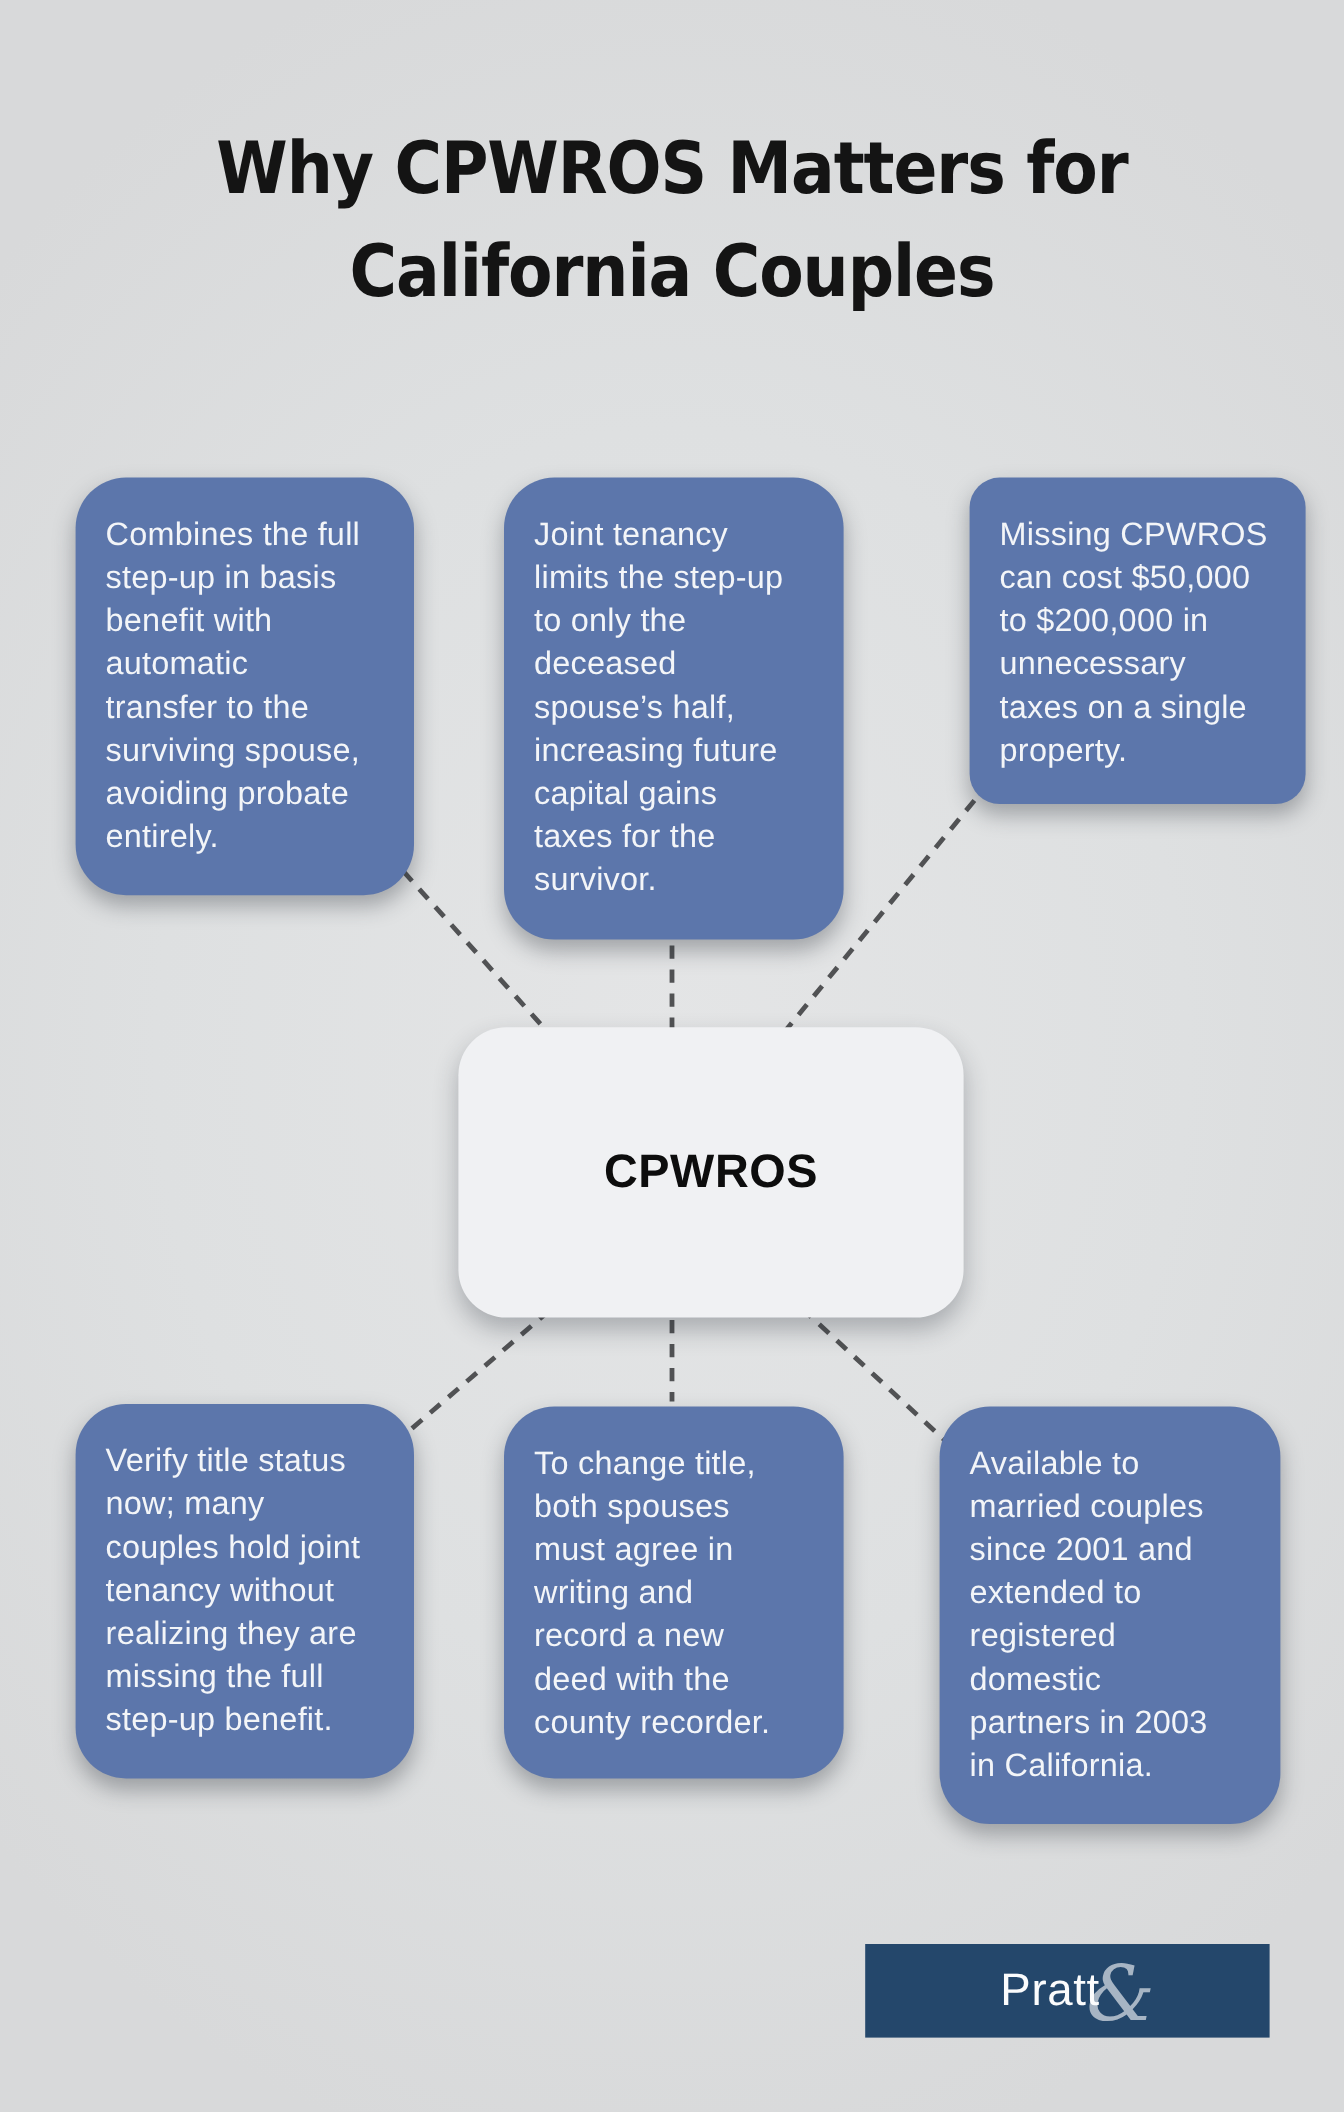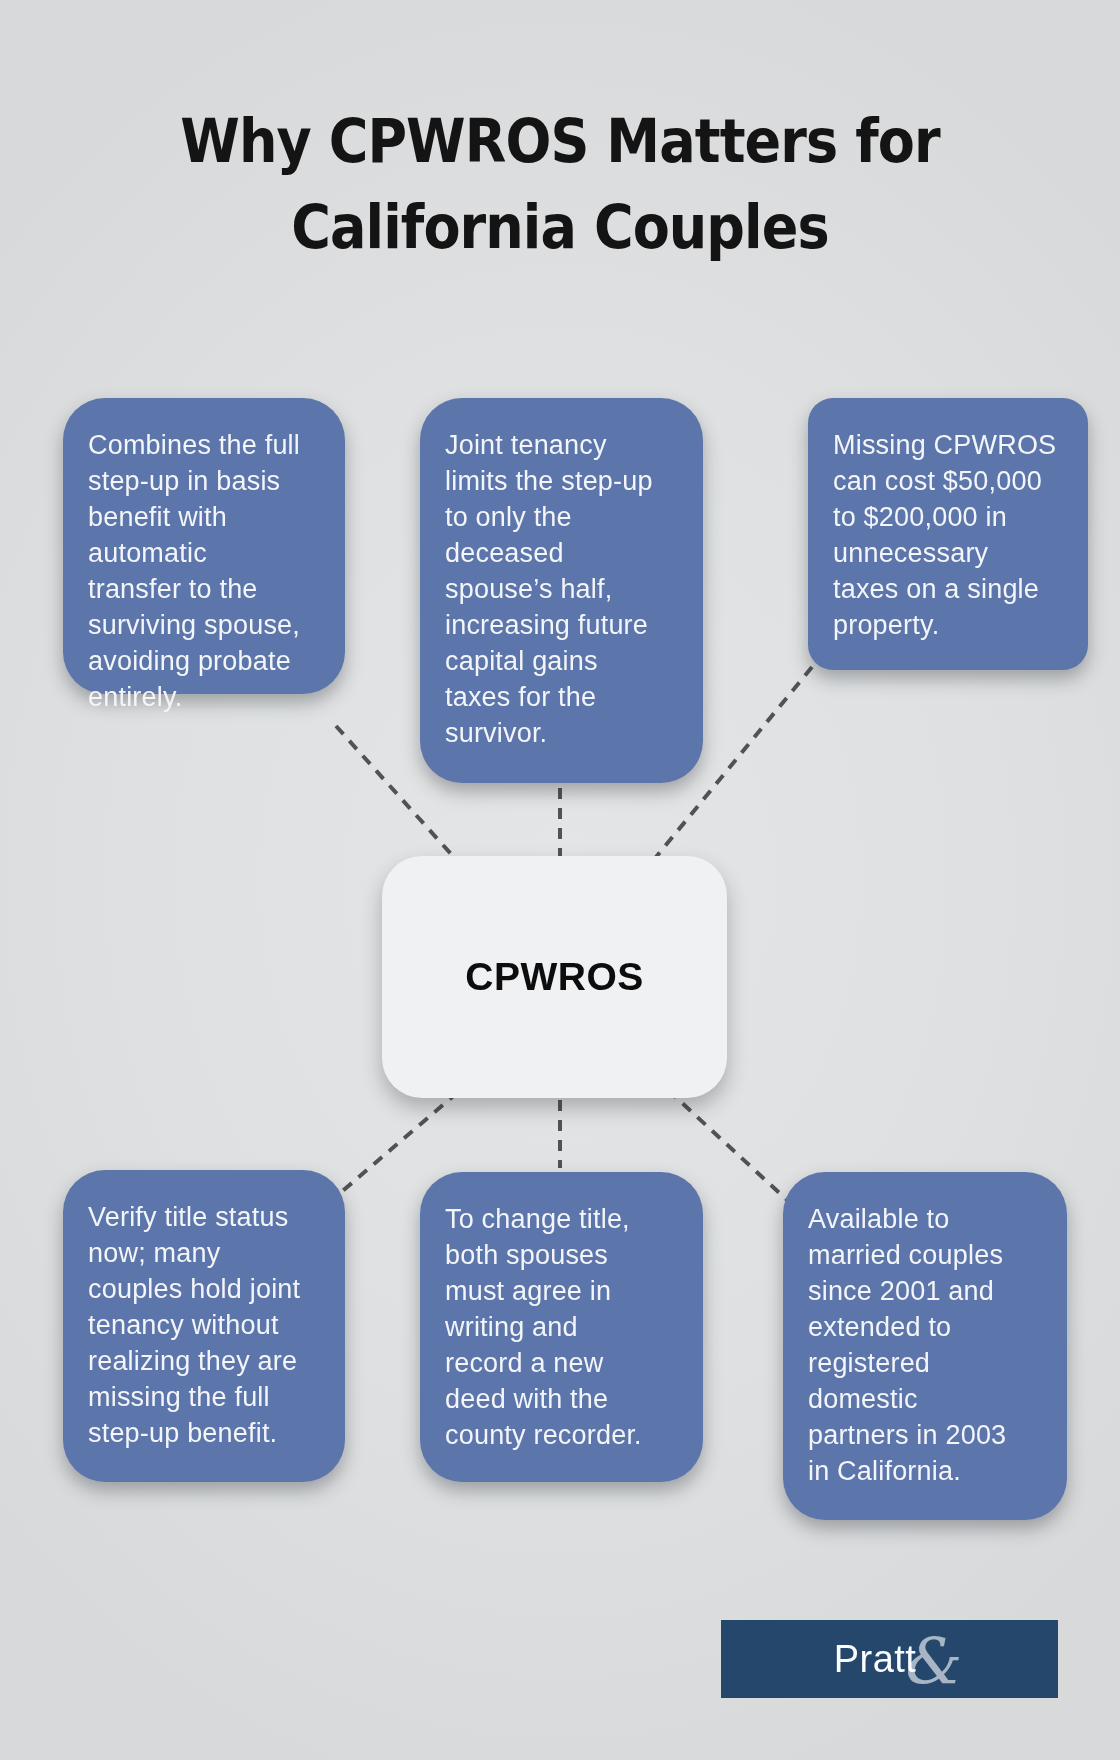--- a/index.html
+++ b/index.html
@@ -48,30 +48,30 @@
     color: #f3f5f8;
   }
   .box-text {
     margin: 0;
     padding: 29px 18px 22px 25px;
     font-size: 27px;
     line-height: 36px;
     letter-spacing: 0.2px;
     white-space: pre-line;
   }
-  .tl { left: 63px;  top: 398px;  width: 282px; height: 296px; }
+  .tl { left: 63px;  top: 398px;  width: 282px; height: 348px; }
   .tm { left: 420px; top: 398px;  width: 283px; height: 385px; }
   .tr { left: 808px; top: 398px;  width: 280px; height: 272px; border-radius: 25px; }
   .bl { left: 63px;  top: 1170px; width: 282px; height: 312px; }
   .bm { left: 420px; top: 1172px; width: 283px; height: 310px; }
   .br { left: 783px; top: 1172px; width: 284px; height: 348px; }
   .center-node {
     left: 382px;
     top: 856px;
-    width: 345px;
+    width: 421px;
     height: 242px;
     background: #f0f1f3;
     border-radius: 40px;
     box-shadow: 0 10px 20px rgba(40, 45, 55, 0.30);
     display: flex;
     align-items: center;
     justify-content: center;
   }
   .center-label {
     font-family: "Liberation Sans", sans-serif;

